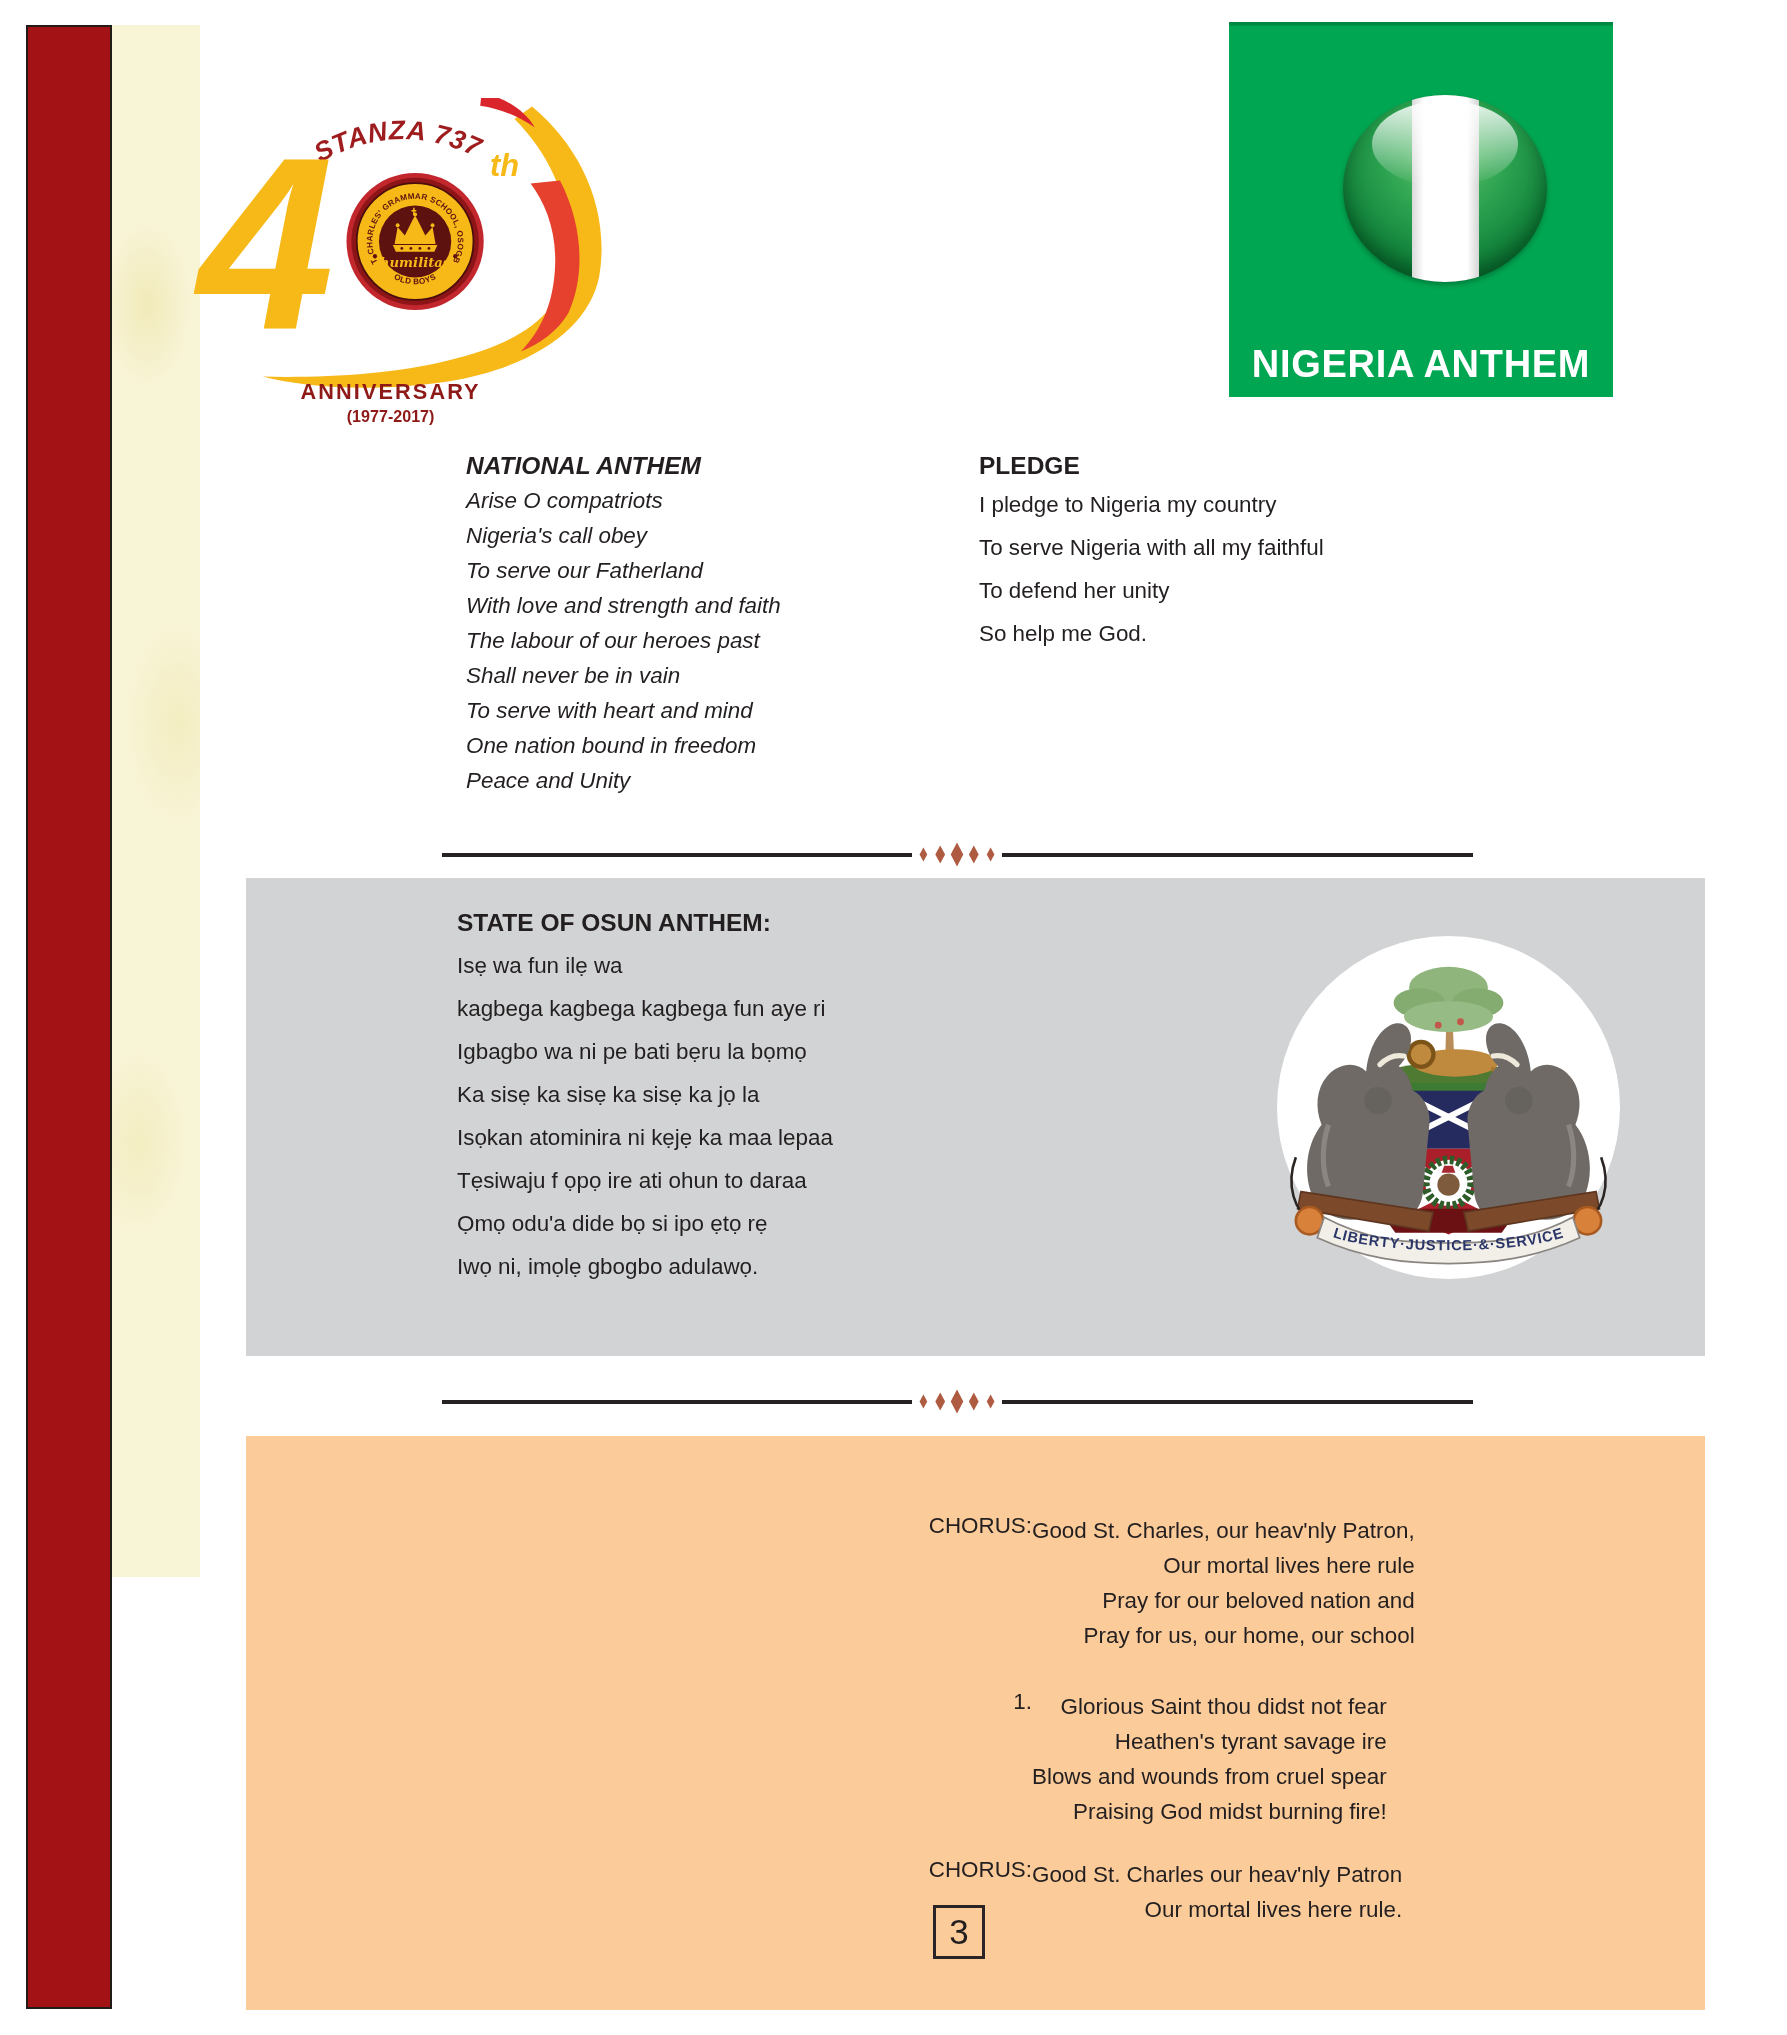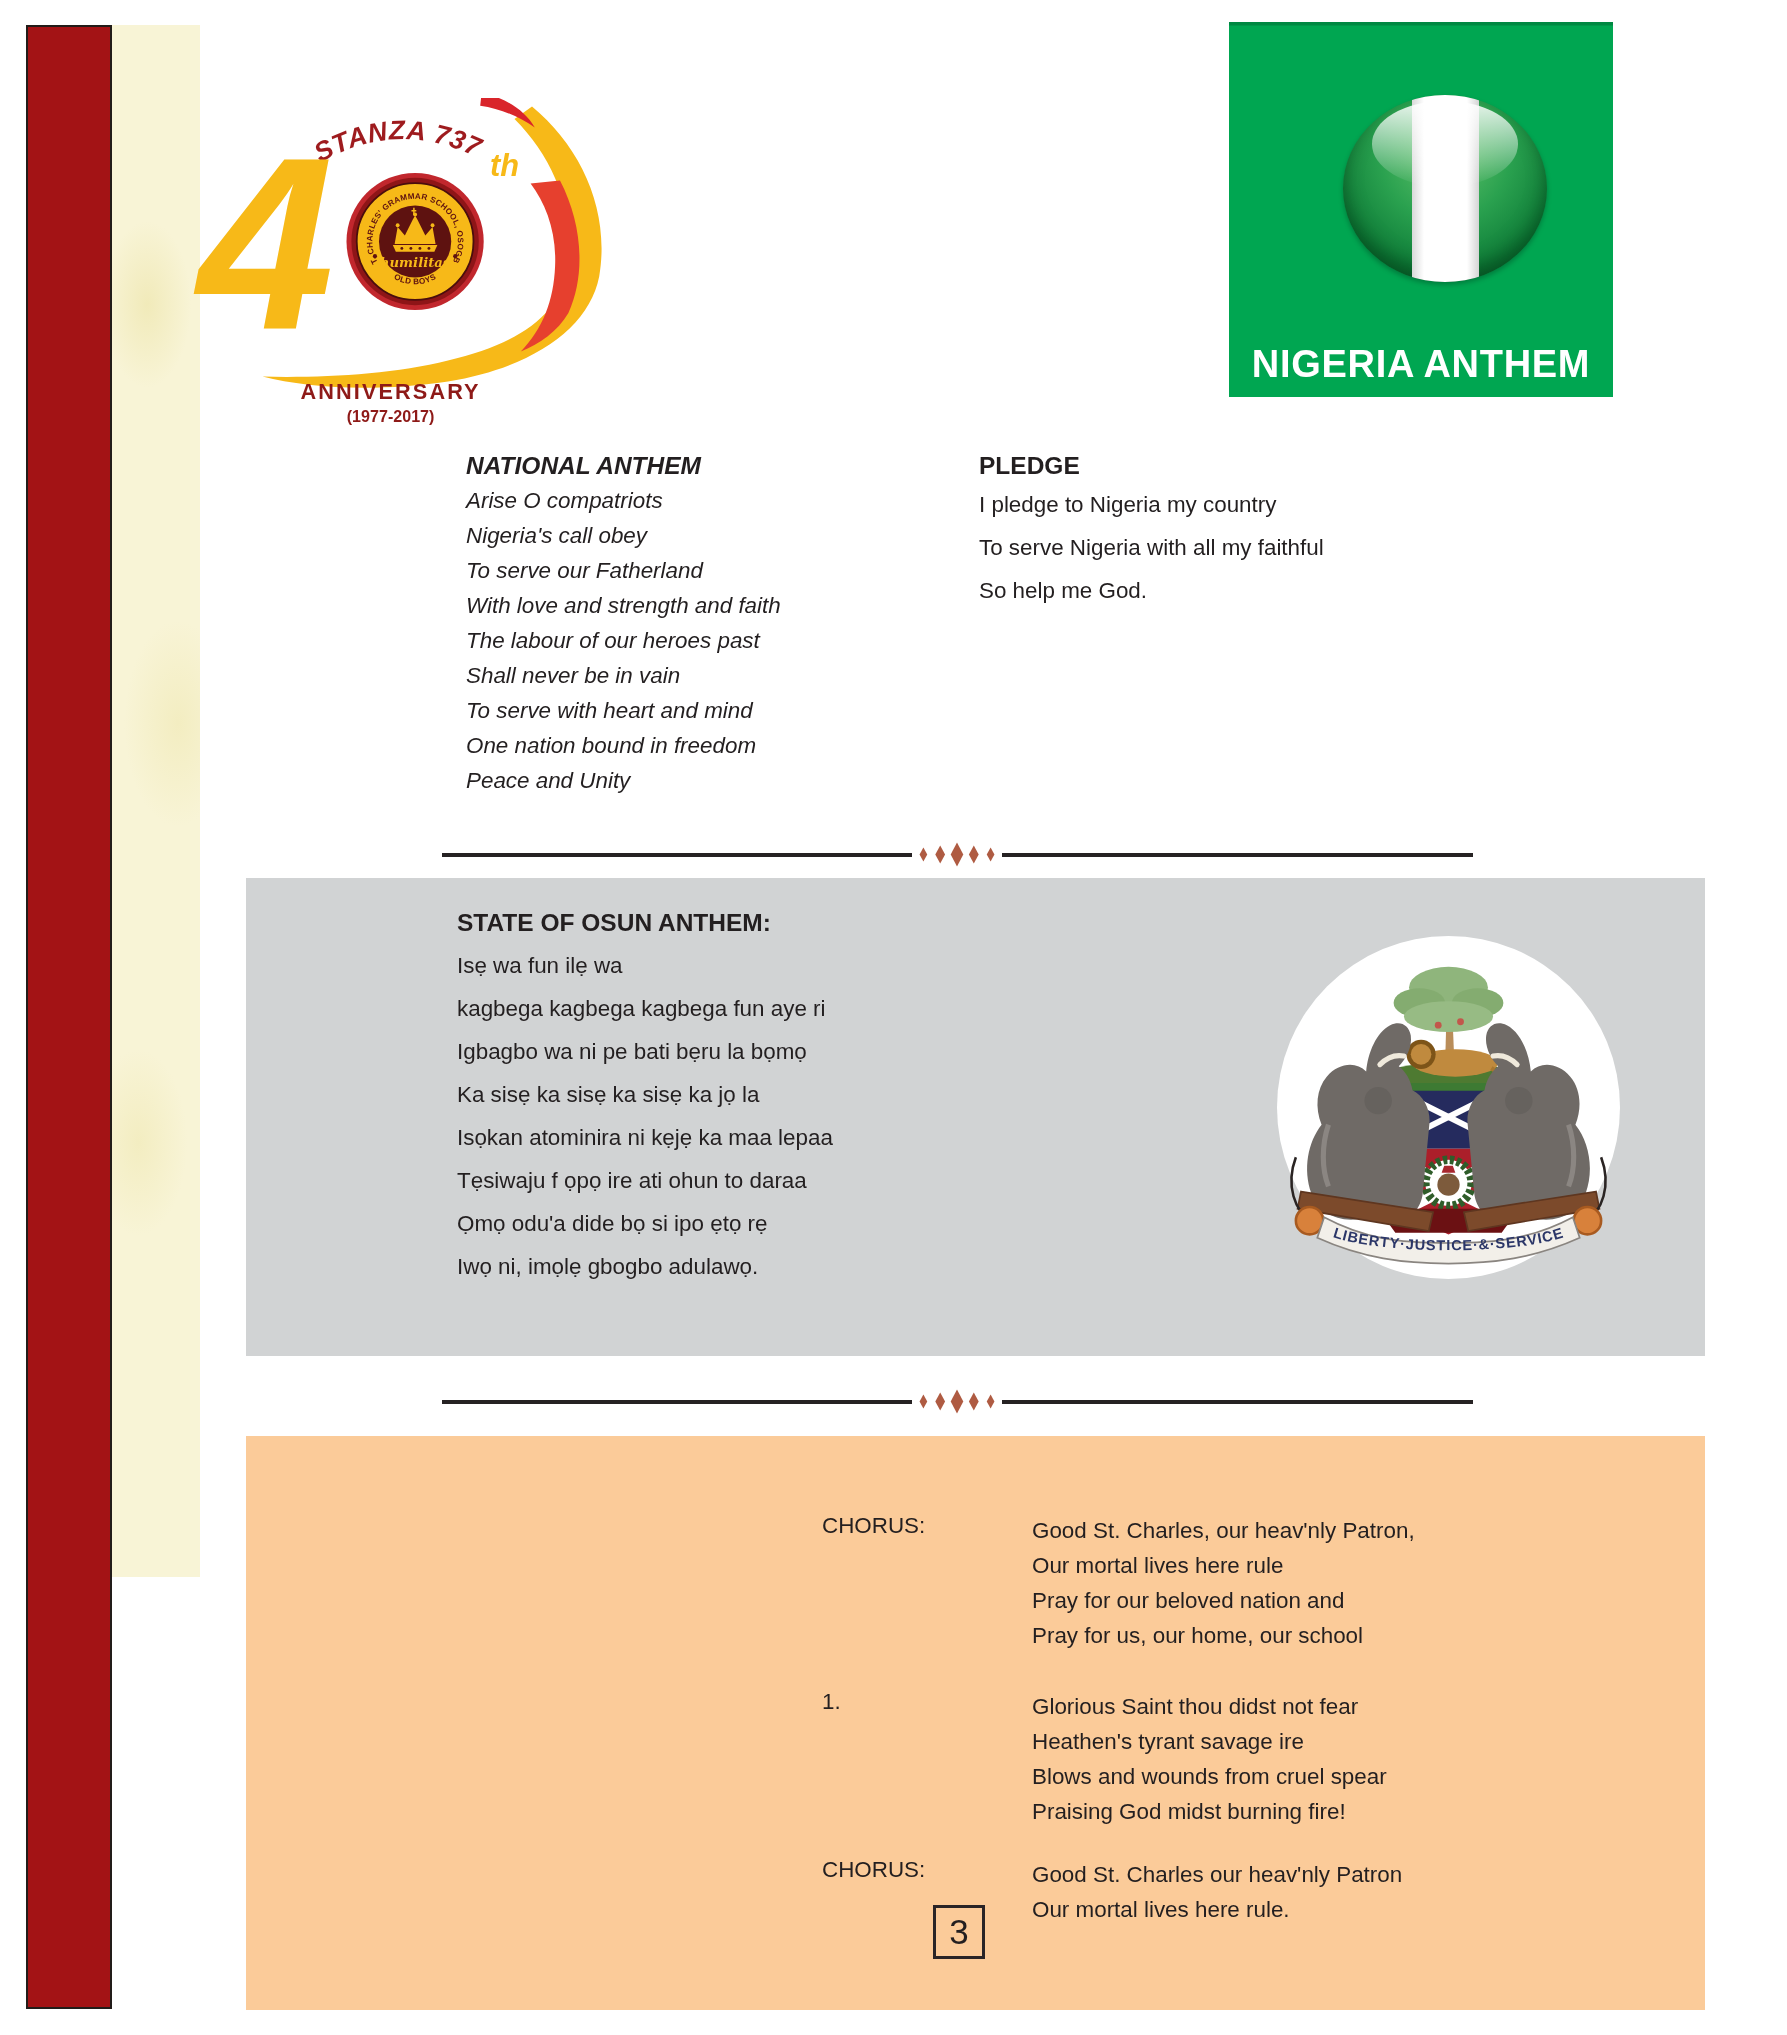--- a/index.html
+++ b/index.html
@@ -51,21 +51,21 @@
   .div-line.r{left:560px;width:471px;}
   .div-diamonds{position:absolute;left:473px;top:0;width:84px;height:31px;}
 
   
   #gray-box{left:246px;top:878px;width:1459px;height:478px;background:#D1D3D4;}
   #crest{left:1277px;top:936px;width:343px;height:343px;}
 
   
   #orange-box{left:246px;top:1436px;width:1459px;height:574px;background:#FBCB99;}
 
-  .anthem-row{left:822px;display:flex;}
+  .anthem-row{left:822px;display:flex;text-align:right;}
   .row-label{width:210px;font-size:22.4px;}
   .row-lines{font-size:22.4px;line-height:35px;}
   #row-chorus1{top:1513px;}
   #row-verse1{top:1689px;}
   #row-chorus2{top:1857px;}
 
   #page-num{left:933px;top:1905px;width:46px;height:48px;border:3.5px solid #2A2426;
     display:flex;align-items:center;justify-content:center;font-size:35px;}
 
   
@@ -161,20 +161,21 @@
   <div class="lyric">Shall never be in vain</div>
   <div class="lyric">To serve with heart and mind</div>
   <div class="lyric">One nation bound in freedom</div>
   <div class="lyric">Peace and Unity</div>
 </div>
 
 <div id="pledge" class="abs">
   <div class="sec-title">PLEDGE</div>
   <div class="lyric">I pledge to Nigeria my country</div>
   <div class="lyric">To serve Nigeria with all my faithful</div>
+  <div class="lyric">To defend her unity</div>
   <div class="lyric">So help me God.</div>
 </div>
 
 <div id="divider1" class="abs divider">
   <div class="div-line l"></div>
   <svg class="div-diamonds" viewBox="0 0 120 44">
     <polygon points="12,12 17.5,22 12,32 6.5,22" fill="#AF5B42"></polygon>
     <polygon points="36,9 43,22 36,35 29,22" fill="#AF5B42"></polygon>
     <polygon points="60,5 69,22 60,39 51,22" fill="#AF5B42"></polygon>
     <polygon points="84,9 91,22 84,35 77,22" fill="#AF5B42"></polygon>

